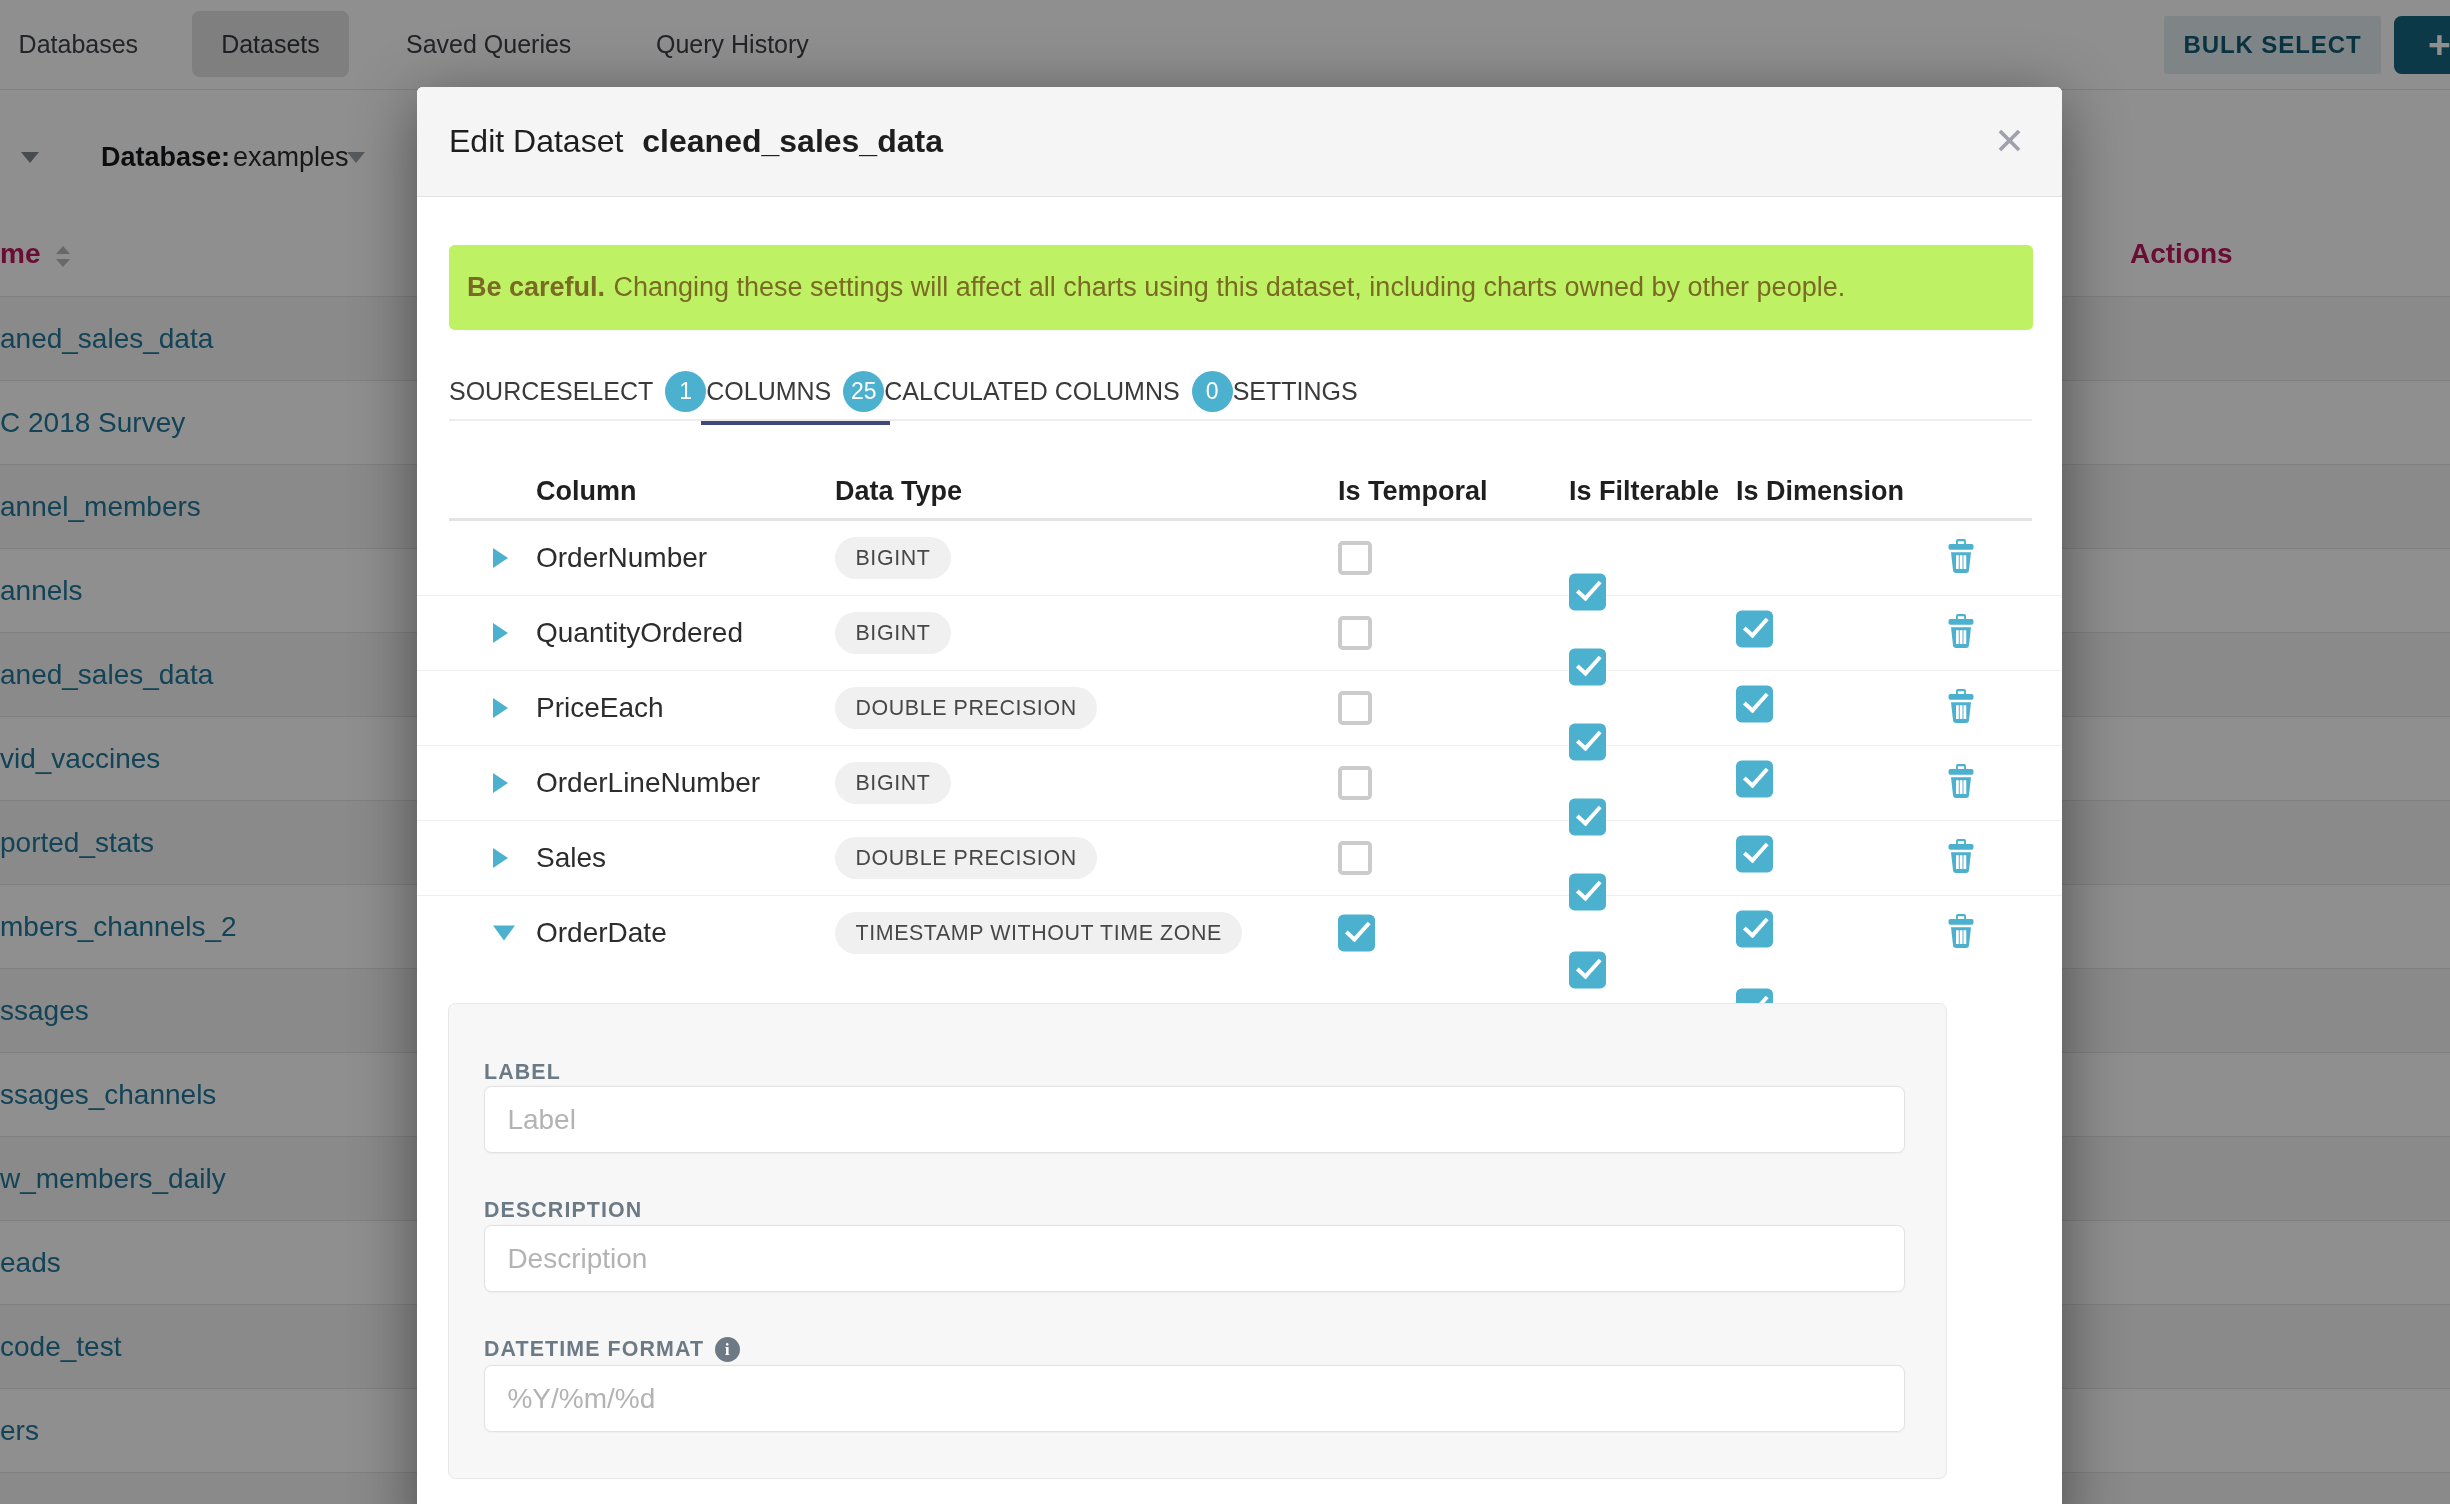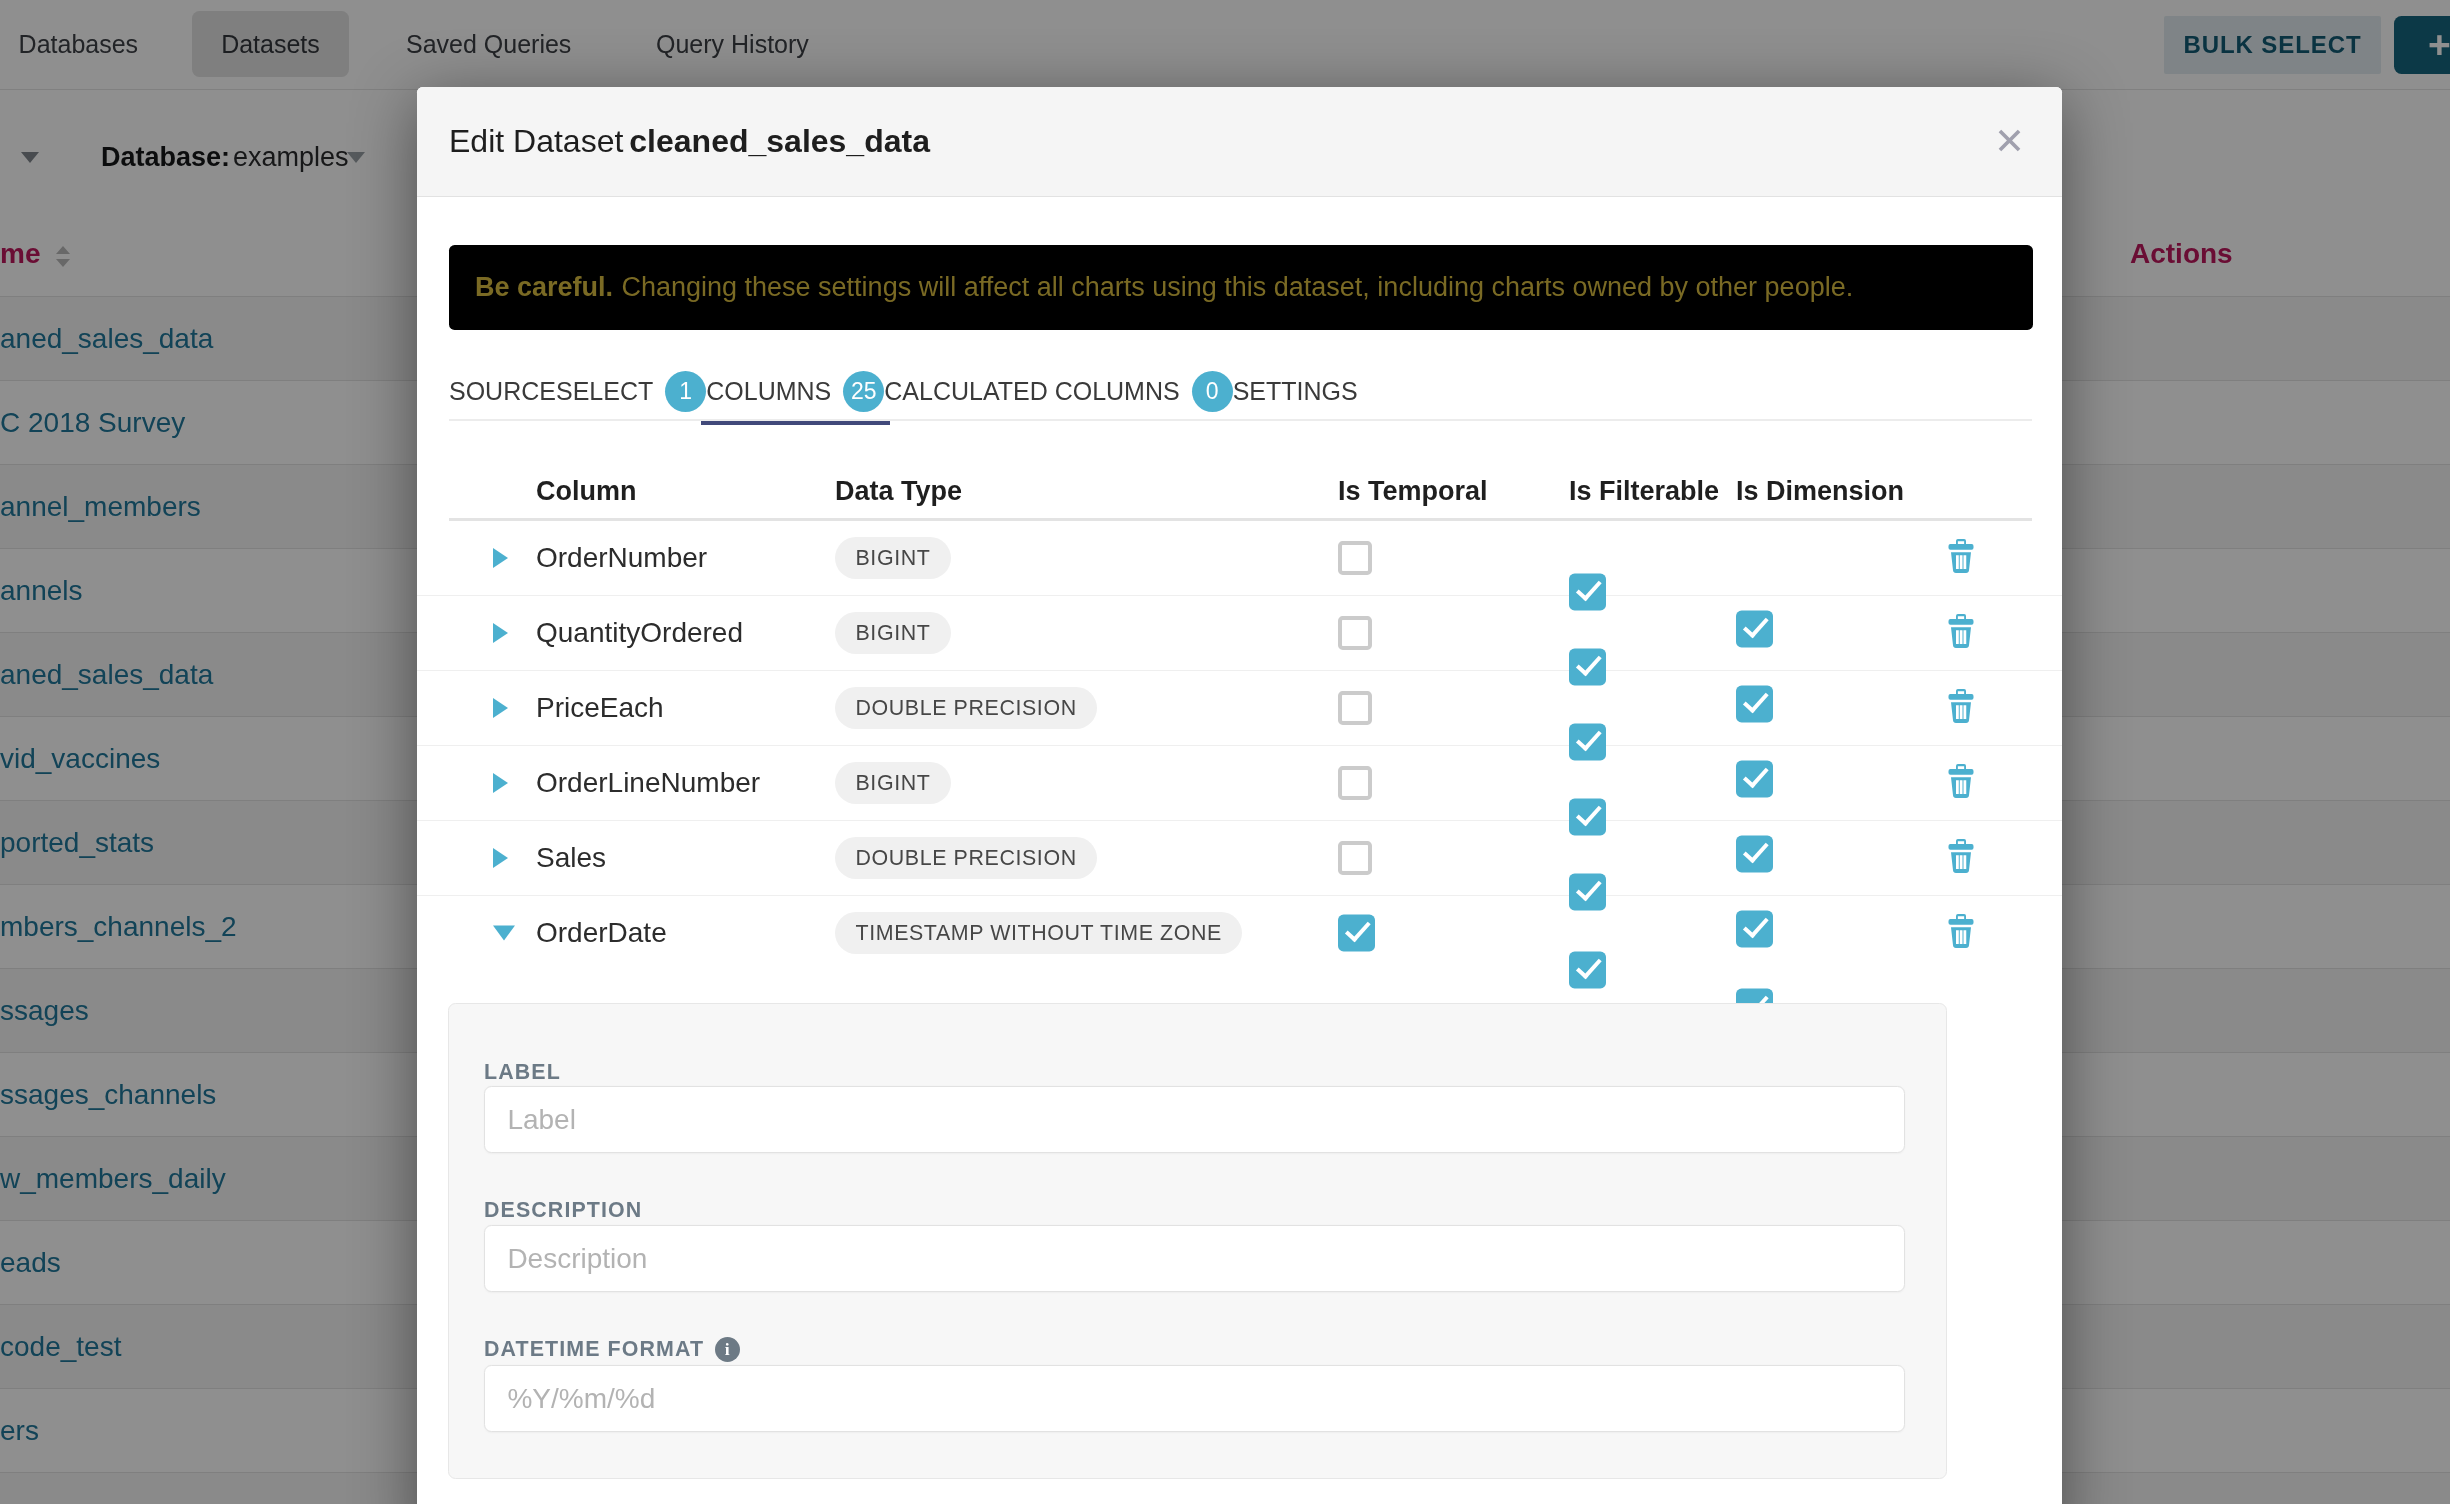--- a/index.html
+++ b/index.html
@@ -42,26 +42,26 @@
 
   .overlay{position:absolute;inset:0;background:rgba(0,0,0,0.44);}
 
   
   .modal{position:absolute;left:417px;top:87px;width:1645px;height:1454px;background:#fff;
          border-radius:5.6px 5.6px 0 0;box-shadow:0 13px 65px rgba(0,0,0,0.45);}
   .modal-header{position:absolute;left:0;right:0;top:0;height:109px;background:#f5f5f5;
                 border-bottom:0.9px solid #e2e2e2;border-radius:5.6px 5.6px 0 0;}
   .modal-title{position:absolute;left:32px;top:0;height:109px;display:flex;align-items:center;
                font-size:32px;color:#1e1e1e;}
-  .modal-title .t-name{font-weight:bold;margin-left:6px;}
+  .modal-title .t-name{font-weight:bold;margin-left:19px;}
   .modal-close{position:absolute;right:30px;top:32px;width:45px;height:45px;display:flex;align-items:center;
                justify-content:center;font-size:37px;color:#a0a0ad;cursor:pointer;}
 
-  .warning{position:absolute;left:32px;top:158px;width:1584px;height:85px;background:#000000;border-radius:5.6px;
-           box-sizing:border-box;display:flex;align-items:center;padding-left:26px;font-size:27px;color:#7a6a24;}
+  .warning{position:absolute;left:32px;top:158px;width:1584px;height:85px;background:#bef264;border-radius:5.6px;
+           box-sizing:border-box;display:flex;align-items:center;padding-left:18px;font-size:27px;color:#7a6a24;}
   .warning b{margin-right:8.4px;}
 
   .tabs{position:absolute;left:32px;top:284px;height:41px;display:flex;align-items:center;}
   .tab{position:relative;display:flex;align-items:center;height:41px;font-size:25px;color:#3a3a3a;cursor:pointer;}
   .tab-badge{margin-left:12px;min-width:41px;height:41px;border-radius:20.5px;background:#4cb0cf;color:#fff;
              font-size:23px;display:flex;align-items:center;justify-content:center;padding:0 7.5px;box-sizing:border-box;}
   .tab.active::after{content:'';position:absolute;left:-5.6px;right:-5.6px;bottom:-13px;height:6.5px;background:#41497a;}
   .tabs-divider{position:absolute;left:32px;right:30px;top:332px;height:1.9px;background:#ececec;}
 
   

